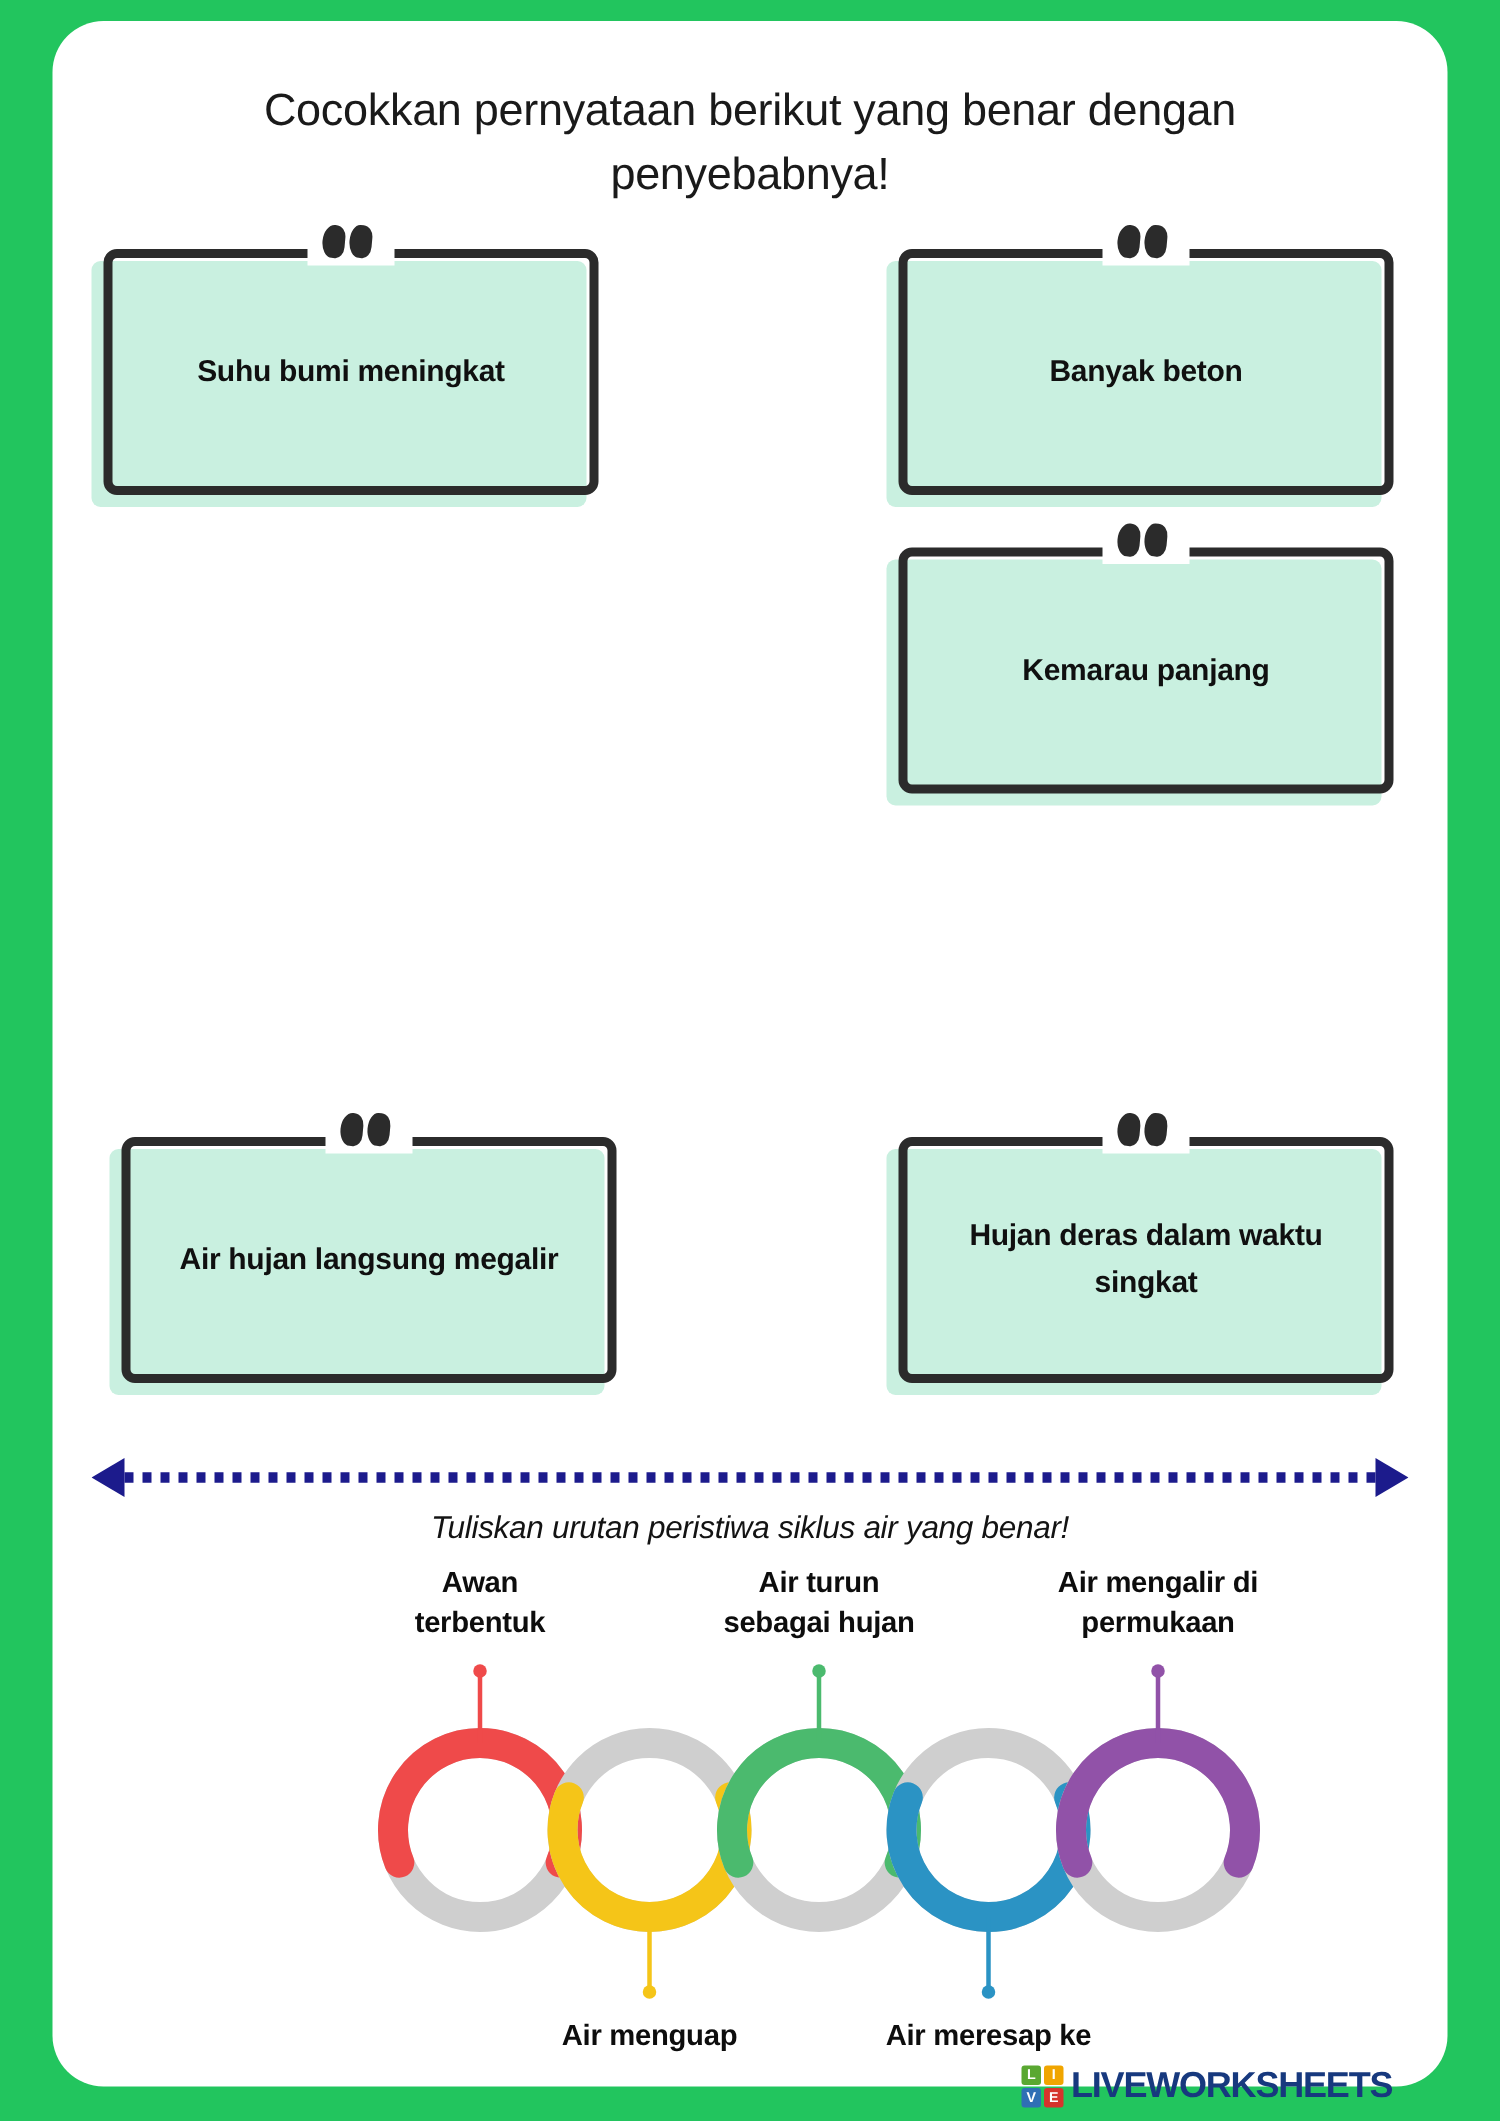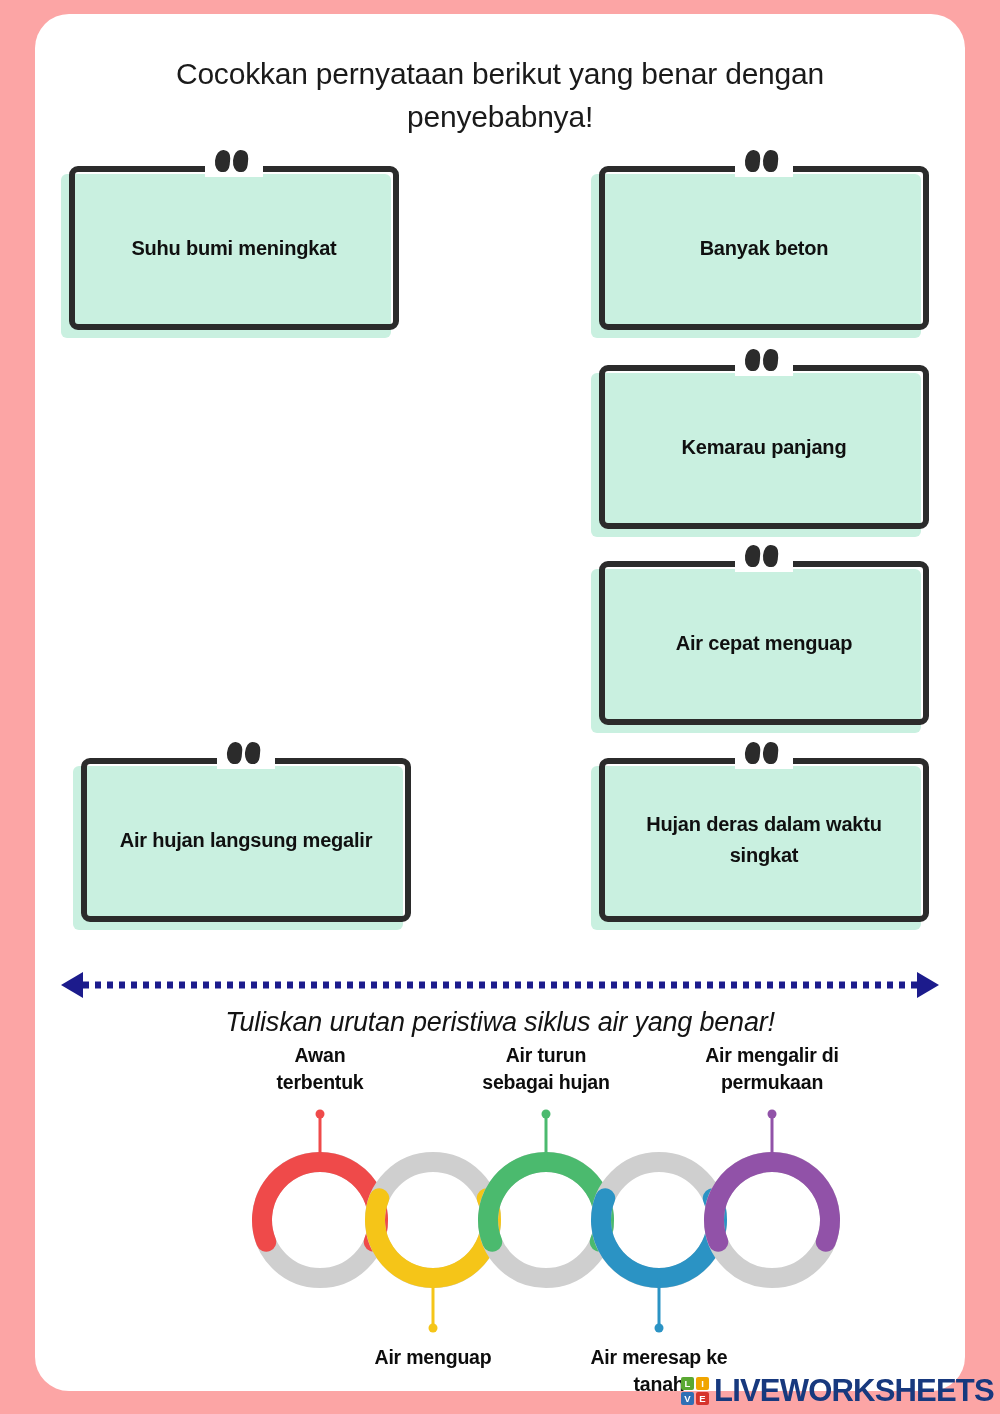--- a/index.html
+++ b/index.html
@@ -10,21 +10,21 @@
     height: 1414px;
     background: #aed0ee;
     font-family: "Liberation Sans", sans-serif;
     overflow: hidden;
   }
 
   #page {
     position: relative;
     width: 1000px;
     height: 1414px;
-    background: #fca5a5;
+    background: #22c55e;
   }
 
   
   #sheet {
     position: absolute;
     left: 35px;
     top: 14px;
     width: 930px;
     height: 1377px;
     background: #ffffff;
@@ -146,21 +146,21 @@
     height: 36px;
   }
 
   
   #subtitle {
     position: absolute;
     left: 0;
     top: 993px;
     width: 930px;
     text-align: center;
-    font-size: 27px;
+    font-size: 21px;
     font-style: italic;
     color: #131313;
     letter-spacing: -0.2px;
   }
 
   
   #cycle {
     position: absolute;
     left: 0;
     top: 1026px;
@@ -201,21 +201,21 @@
     align-items: center;
     justify-content: center;
     font-size: 9.5px;
     font-weight: bold;
     color: #ffffff;
     border-radius: 2px;
     line-height: 1;
   }
 
   #lw-word {
-    font-size: 31px;
+    font-size: 24px;
     font-weight: bold;
     color: #17397e;
     letter-spacing: -0.8px;
   }
 </style>
 </head>
 <body>
 
 <div id="page">
   <div id="sheet">
@@ -244,31 +244,20 @@
             <i></i>
             <i></i>
           </div>
         </div>
         <div class="card-slot" style="left: 556px; top: 199px;">
           <div class="card-fill" style="background: rgb(201, 240, 224);"></div>
           <div class="card-frame" style="border-color: rgb(43, 43, 43);">
             <div class="card-notch"></div>
           </div>
           <div class="card-text">Kemarau panjang</div>
-          <div class="card-quote">
-            <i></i>
-            <i></i>
-          </div>
-        </div>
-        <div class="card-slot" style="left: 556px; top: 395px;">
-          <div class="card-fill" style="background: rgb(201, 240, 224);"></div>
-          <div class="card-frame" style="border-color: rgb(43, 43, 43);">
-            <div class="card-notch"></div>
-          </div>
-          <div class="card-text">Air cepat menguap</div>
           <div class="card-quote">
             <i></i>
             <i></i>
           </div>
         </div>
         <div class="card-slot" style="left: 38px; top: 592px;">
           <div class="card-fill" style="background: rgb(201, 240, 224);"></div>
           <div class="card-frame" style="border-color: rgb(43, 43, 43);">
             <div class="card-notch"></div>
           </div>
@@ -325,21 +314,20 @@
         </svg><div class="cyc-label" style="width: 230px; left: 170px; top: 2px;">
           <div>Awan</div>
           <div>terbentuk</div>
         </div><div class="cyc-label" style="width: 230px; left: 283px; top: 304px;">
           <div>Air menguap</div>
         </div><div class="cyc-label" style="width: 230px; left: 396px; top: 2px;">
           <div>Air turun</div>
           <div>sebagai hujan</div>
         </div><div class="cyc-label" style="width: 230px; left: 509px; top: 304px;">
           <div>Air meresap ke</div>
-          <div>tanah</div>
         </div><div class="cyc-label" style="width: 230px; left: 622px; top: 2px;">
           <div>Air mengalir di</div>
           <div>permukaan</div>
         </div></div>
 
   </div>
 
   <div id="lw-logo">
     <div id="lw-tiles">
         <span style="background: rgb(90, 168, 50);">L</span>

